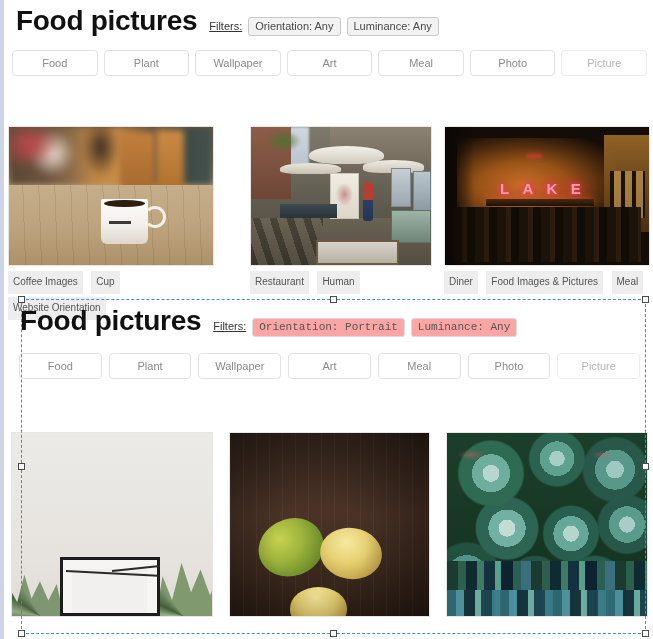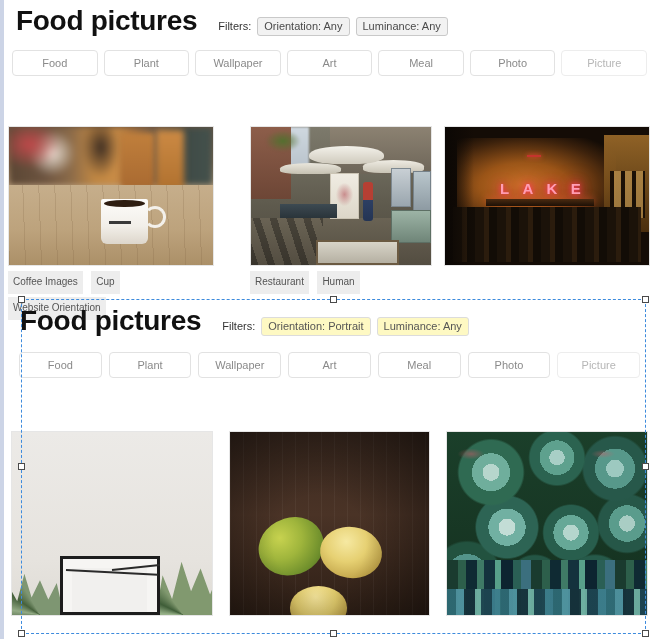--- a/index.html
+++ b/index.html
@@ -23,34 +23,34 @@
   .header-row {
     display: flex; align-items: baseline;
     padding-left: 13px;
   }
   .title {
     font-size: 28px; font-weight: bold; color: #111;
     letter-spacing: -0.3px; line-height: 1.05;
     white-space: nowrap;
   }
   .filters-label {
-    font-size: 11px; color: #333; margin-left: 21px; white-space: nowrap;
+    font-size: 11px; color: #333; margin-left: 12px; white-space: nowrap; text-decoration: underline;
   }
   .filter-chip {
     display: inline-block;
     font-size: 11px; color: #4a4a4a;
     background: #f2f2f2;
     border: 1px solid #c9c9c9;
     border-radius: 3px;
     padding: 2px 6px 3px 6px;
     margin-left: 6px;
     white-space: nowrap;
   }
   .filter-chip.flat {
-    background: #fef9c3; border-color: #dcdcdc; color: #555;
+    background: #fca5a5; border-color: #dcdcdc; color: #555; font-family: Liberation Mono, monospace;
   }
 
   
   .tabs { display: flex; gap: 6px; padding: 0 9px; }
   .tab {
     flex: 1 1 0;
     height: 26px; line-height: 24px;
     border: 1px solid #e2e2e2;
     border-radius: 4px;
     background: #fff;
@@ -466,20 +466,25 @@
               <i>L</i>
               <i>A</i>
               <i>K</i>
               <i>E</i>
             </div>
             <div class="counter"></div>
             <div class="chairs"></div>
             <div class="dark-left"></div>
           </div>
         </div>
+        <div class="taglist">
+          <span class="tag">Diner</span>
+          <span class="tag">Food Images &amp; Pictures</span>
+          <span class="tag">Meal</span>
+        </div>
       </div>
 
     </div>
   </div>
 
   <div class="section" style="top:306px;">
 
     <div class="header-row" style="padding-left:17px;">
       <div class="title">Food pictures</div>
       <div class="filters-label">Filters:</div>

